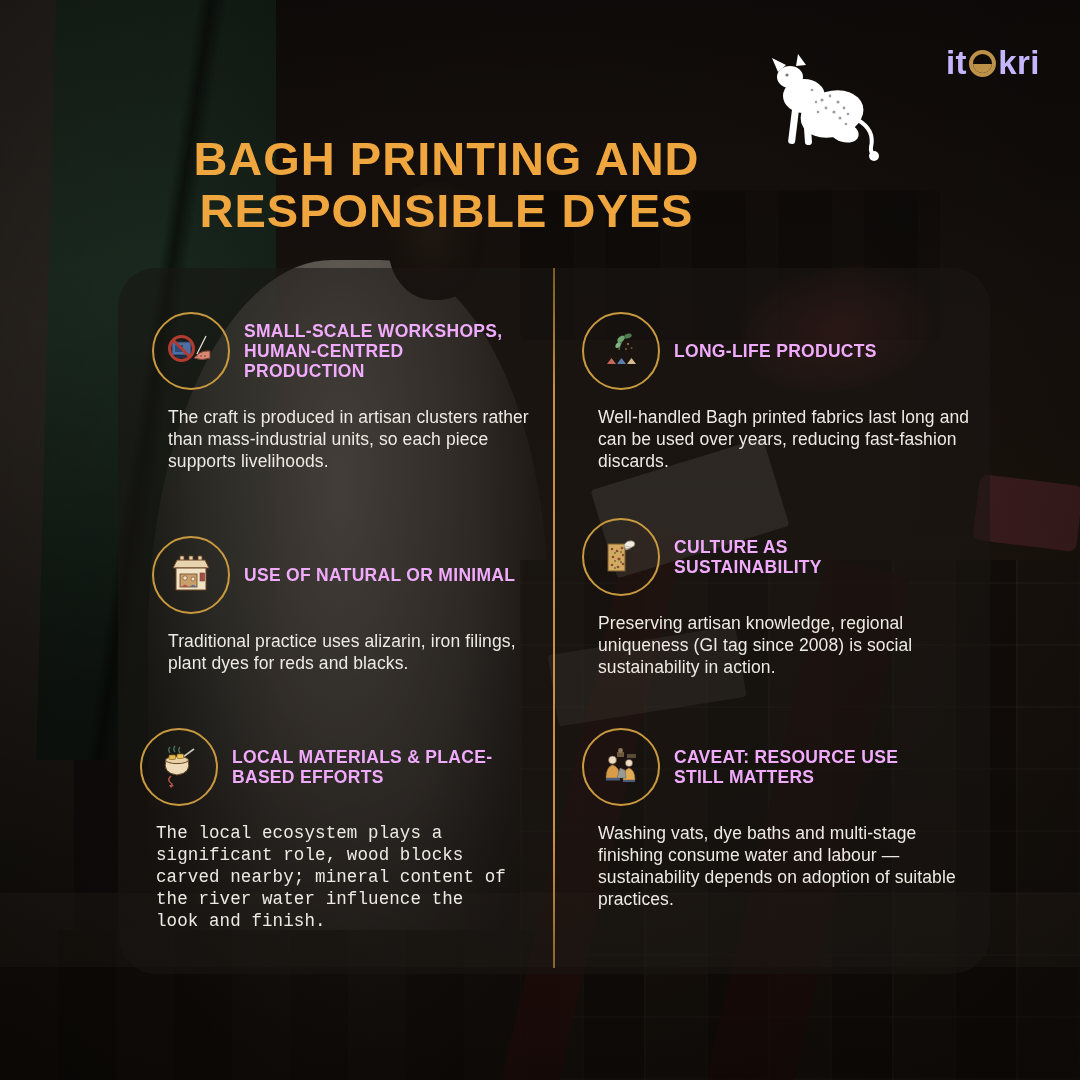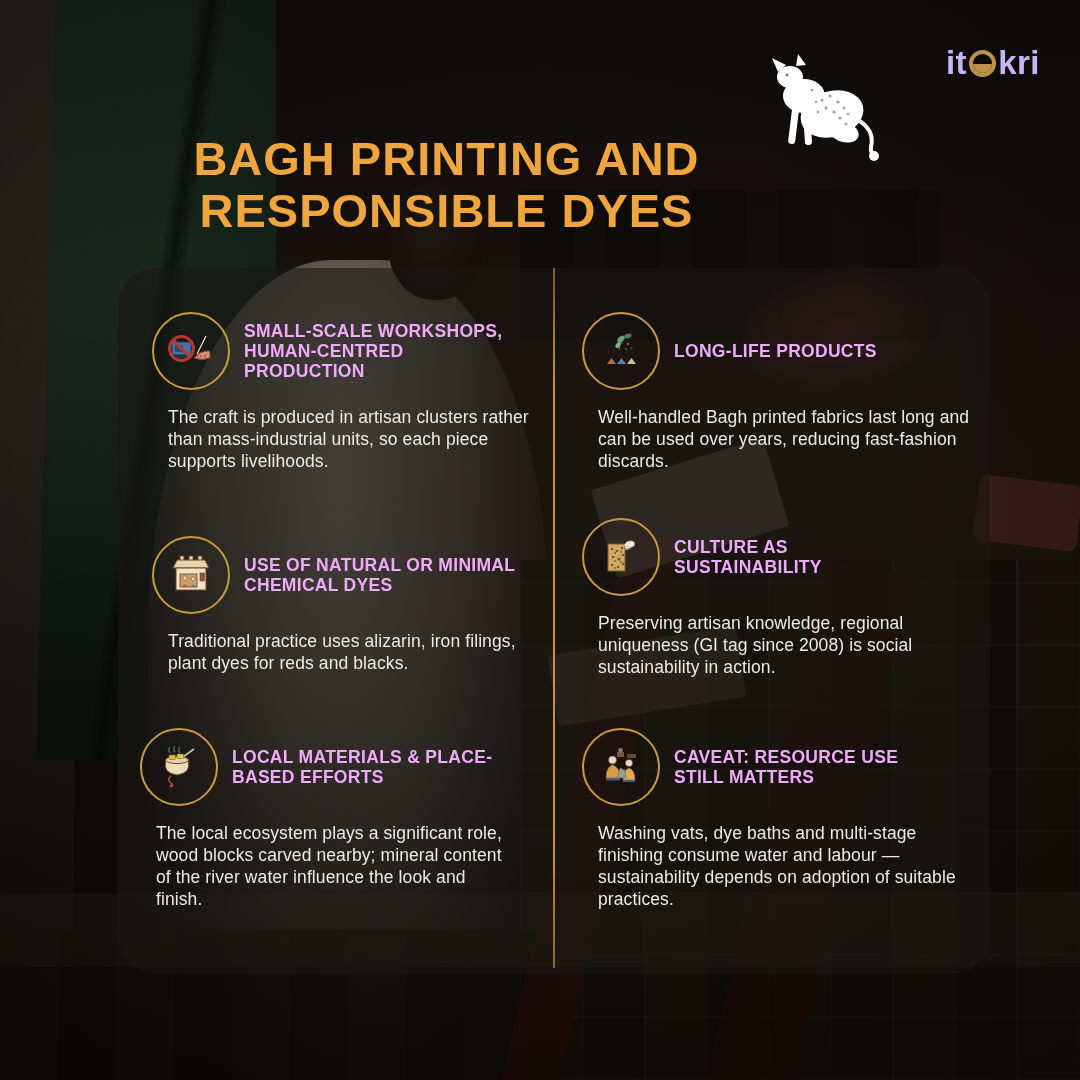--- a/index.html
+++ b/index.html
@@ -65,21 +65,21 @@
   .card{position:absolute;width:400px;z-index:8;}
   .c0{left:152px;top:312px;} .c1{left:582px;top:312px;}
   .c2{left:152px;top:536px;} .c3{left:582px;top:518px;}
   .c4{left:140px;top:728px;} .c5{left:582px;top:728px;}
   .card-head{display:flex;align-items:center;gap:14px;min-height:78px;}
   .icon-circle{width:74px;height:74px;flex:0 0 74px;border-radius:50%;
     border:2px solid #c9993f;display:flex;align-items:center;justify-content:center;}
   .card-title{margin:0;color:#f0abfc;font-weight:bold;font-size:17.5px;line-height:20px;letter-spacing:.3px;}
   .card-title .tl{display:block;white-space:nowrap;}
   .card-body{margin:16px 0 0 16px;color:#edeae3;font-size:17.5px;line-height:22px;letter-spacing:.1px;max-width:398px;}
-  .c4 .card-body{max-width:352px;}
+  .c4 .card-body{max-width:352px;font-family:Liberation Mono, monospace;}
   .c5 .card-body{max-width:372px;}
 </style>
 </head>
 <body>
 
 <div class="bg">
   <div class="bg-wall"></div>
   <div class="bg-door"></div>
   <div class="bg-room-right"></div>
   <div class="bg-blocks"></div>
@@ -202,21 +202,20 @@
         <rect x="13" y="23" width="17" height="13" fill="#caa06a" stroke="#6b4526" stroke-width="0.8"></rect>
         <circle cx="18" cy="27" r="2.2" fill="#f0ddc0" stroke="#6b4526" stroke-width="0.6"></circle>
         <path d="M15 36 q3 -5 6 0 z" fill="#b5544a"></path>
         <circle cx="26" cy="28" r="2" fill="#f0ddc0" stroke="#6b4526" stroke-width="0.6"></circle>
         <path d="M23 36 q3 -4.5 6 0 z" fill="#5b6f9a"></path>
         <rect x="33" y="22" width="4.5" height="8" fill="#a84a4a" stroke="#6b4526" stroke-width="0.6"></rect>
       </svg>
     </div>
     <h3 class="card-title">
       <span class="tl">USE OF NATURAL OR MINIMAL</span>
-      <span class="tl">CHEMICAL DYES</span>
     </h3>
   </div>
   <p class="card-body">Traditional practice uses alizarin, iron filings, plant dyes for reds and blacks.</p>
 </section>
 
 <section class="card c3">
   <div class="card-head">
     <div class="icon-circle">
       <svg width="48" height="48" viewBox="0 0 48 48">
         <rect x="11" y="11" width="17" height="27" fill="#d3aa62" stroke="#7a5a30"></rect>

